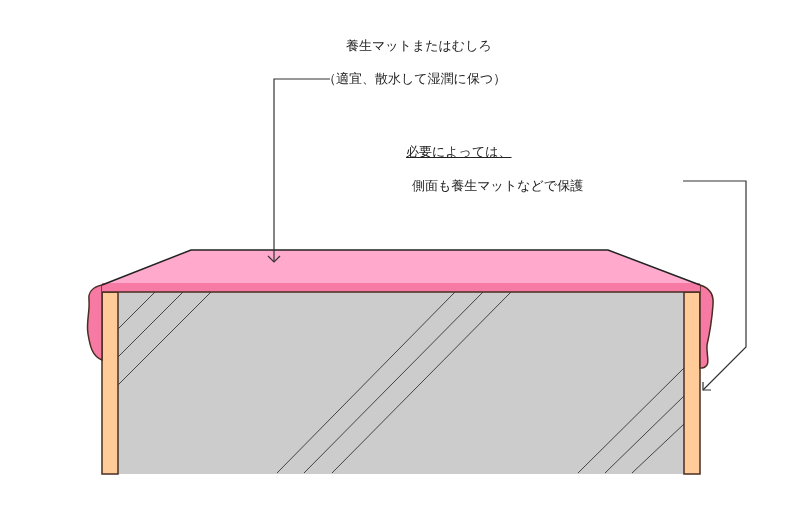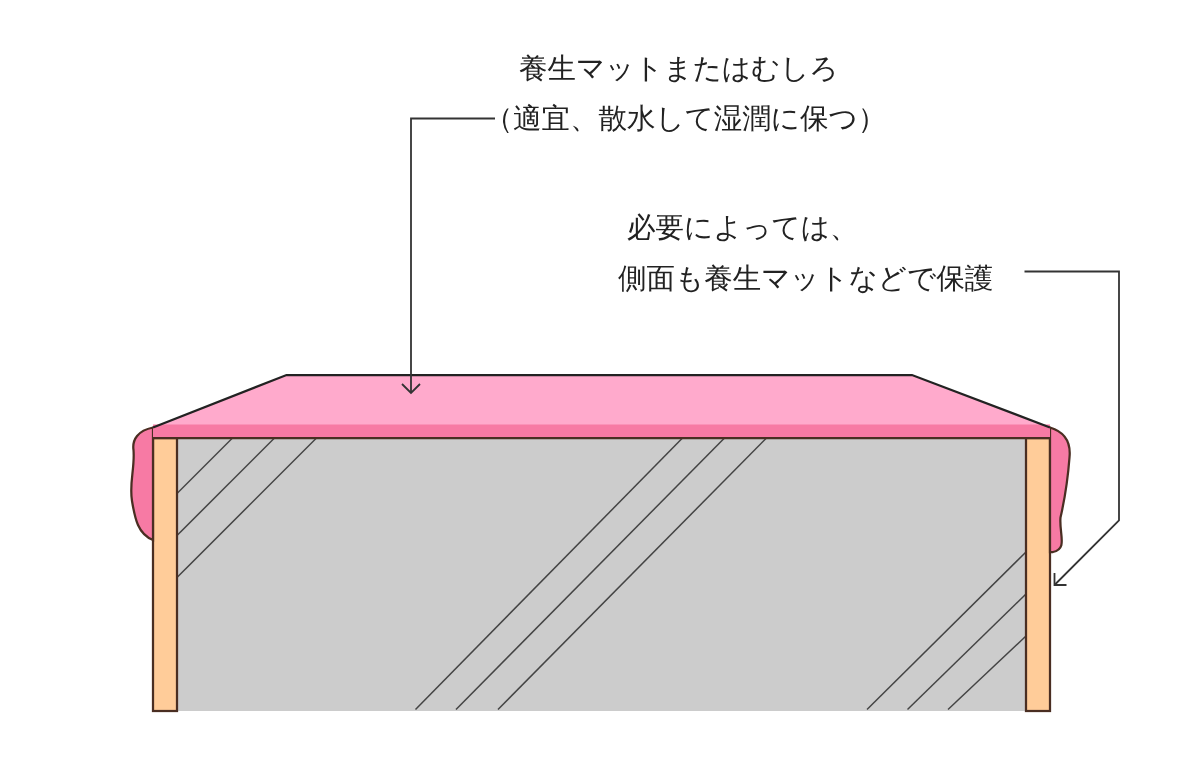--- a/index.html
+++ b/index.html
@@ -16,21 +16,21 @@
     }
     #diagram {
       position: absolute;
       left: 0;
       top: 0;
       width: 800px;
       height: 512px;
     }
     .label {
       position: absolute;
-      font-size: 19px;
+      font-size: 13px;
       color: #222222;
       white-space: nowrap;
       line-height: 20px;
     }
   </style>
 </head>
 <body>
 
 <svg id="diagram" viewBox="0 0 800 512" xmlns="http://www.w3.org/2000/svg">
 
@@ -72,14 +72,14 @@
 
   <g stroke="#333333" stroke-width="1.2" fill="none">
     <polyline points="683,181 746,181 746,347 703,390"></polyline>
     <polyline points="703,382 703,390 711,390"></polyline>
   </g>
 </svg>
 
 <div class="label" style="left:346px; top:36px;">養生マットまたはむしろ</div>
 <div class="label" style="left:323px; top:69px;">（適宜、散水して湿潤に保つ）</div>
 
-<div class="label" style="left:418px; top:142px;">必要によっては、</div>
+<div class="label" style="left:406px; top:142px;text-decoration:underline;">必要によっては、</div>
 <div class="label" style="left:412px; top:176px;">側面も養生マットなどで保護</div>
 
 </body></html>

